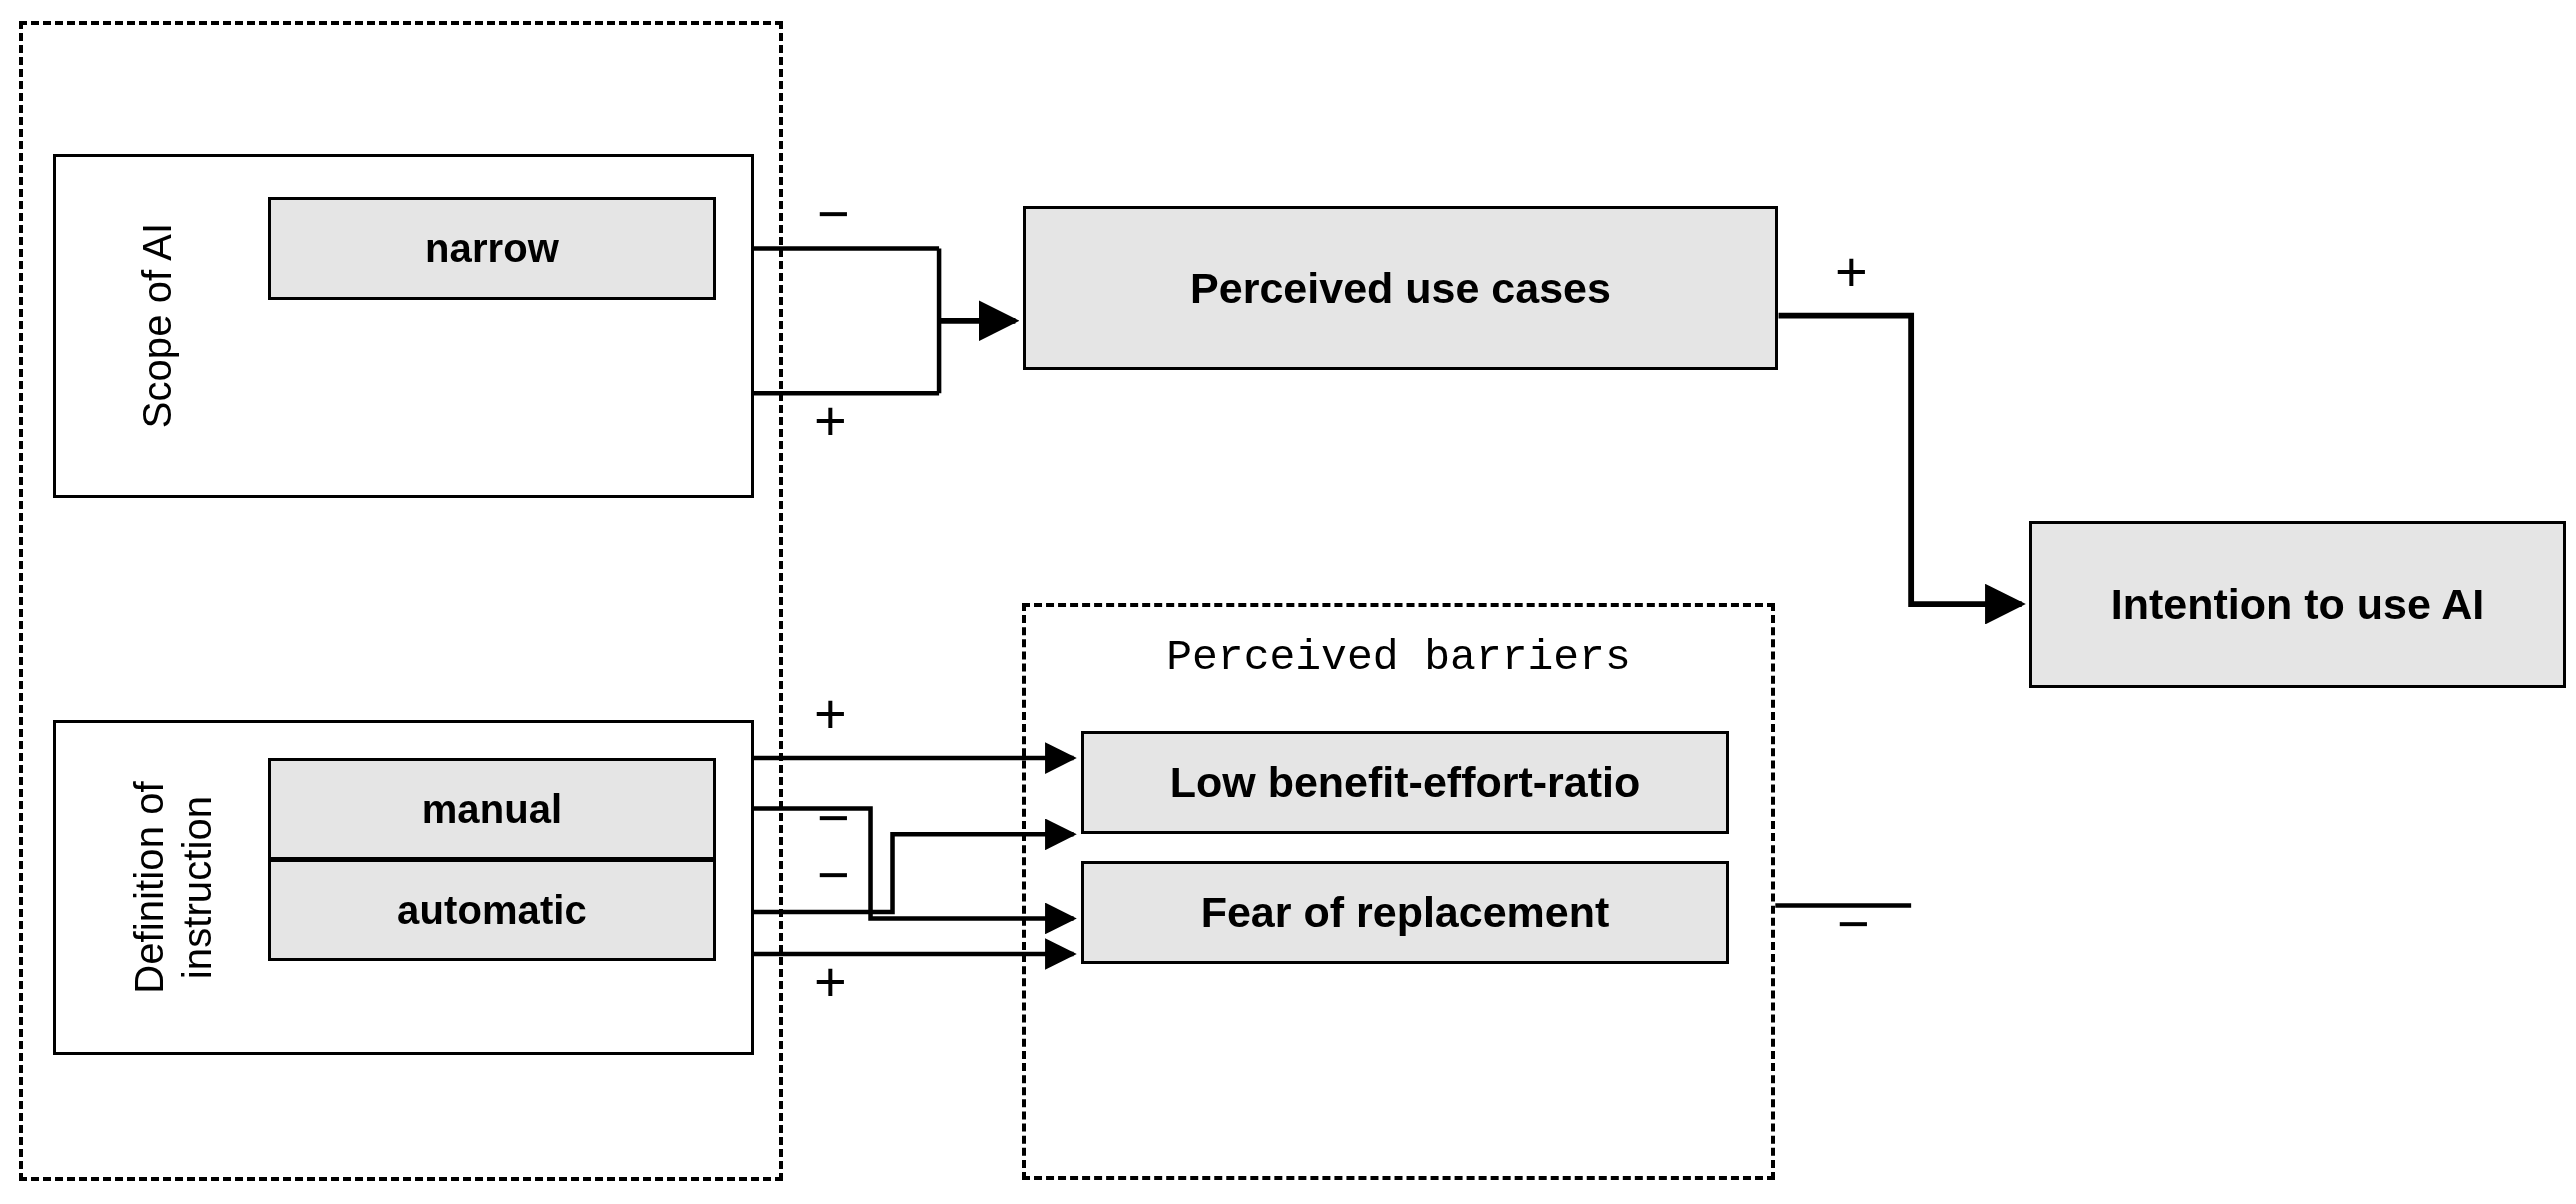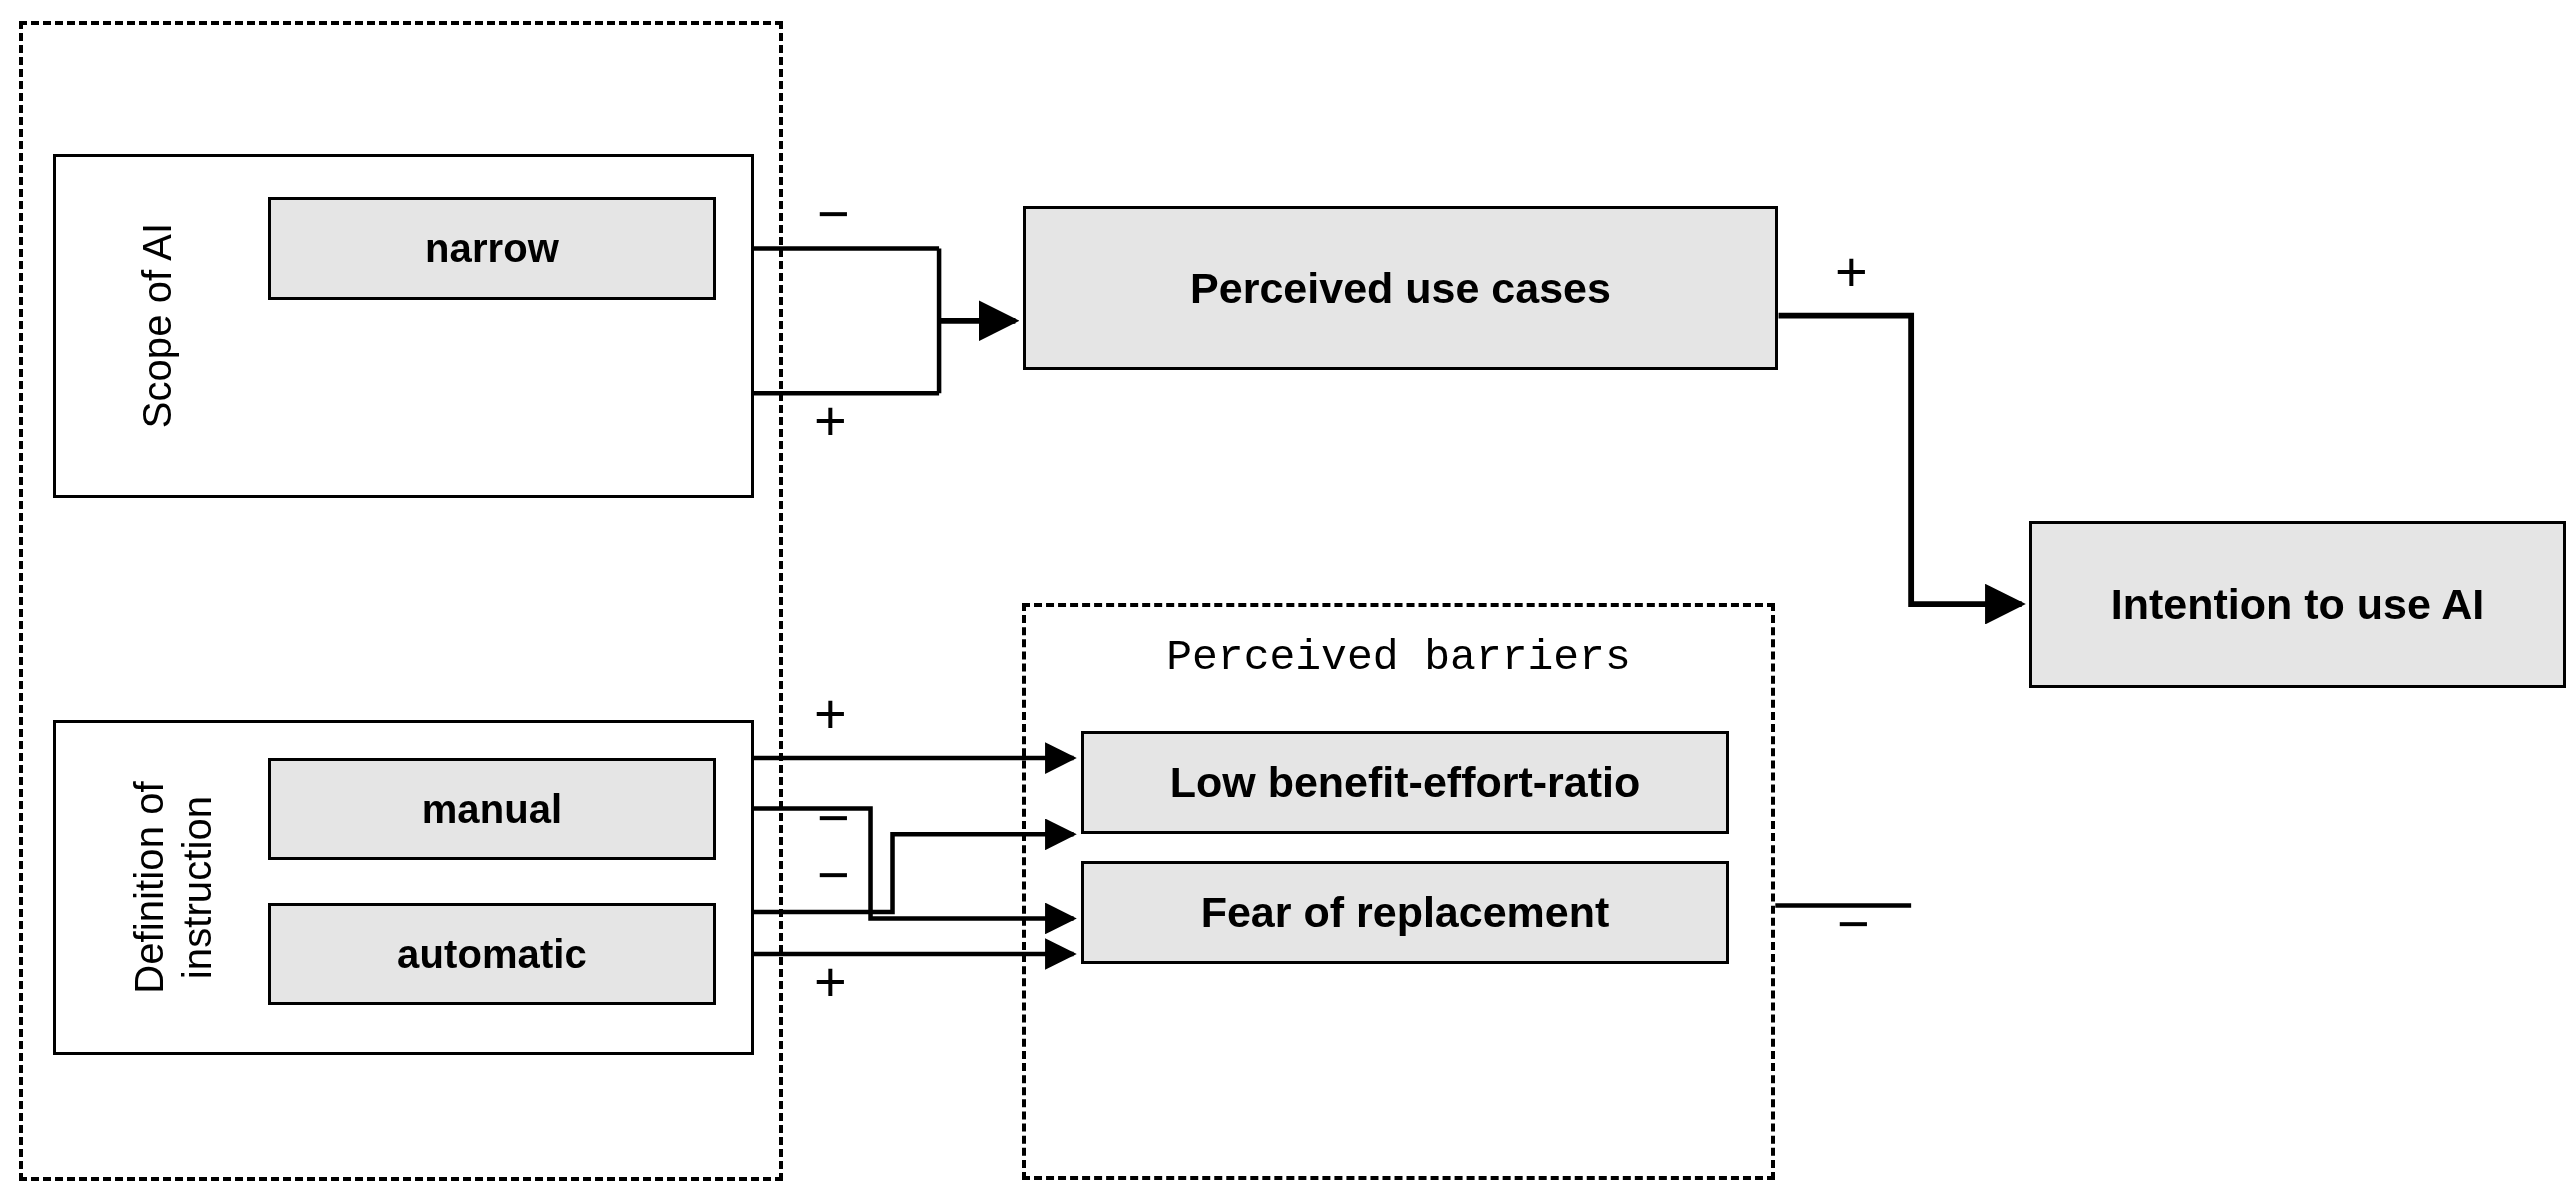--- a/index.html
+++ b/index.html
@@ -113,21 +113,21 @@
   <div class="solid-box" style="position:absolute; left:53px; top:154px; width:695px; height:338px; background:#fff;"></div>
   <div class="vert-label label-text" style="left:18px; top:303px; width:278px; transform:rotate(-90deg);">Scope of AI</div>
 
   <div class="node solid-box label-text" style="left:268px; top:197px; width:448px; height:103px;">narrow</div>
 
   <div class="solid-box" style="position:absolute; left:53px; top:720px; width:695px; height:329px; background:#fff;"></div>
   <div class="vert-label label-text" style="left:-45px; top:865px; width:388px; transform:rotate(-90deg);">Definition of</div>
   <div class="vert-label label-text" style="left:3.2px; top:865px; width:388px; transform:rotate(-90deg);">instruction</div>
 
   <div class="node solid-box label-text" style="left:268px; top:758px; width:448px; height:102px;">manual</div>
-  <div class="node solid-box label-text" style="left:268px; top:903px; width:448px; height:102px;">automatic</div>
+  <div class="node solid-box label-text" style="left:268px; top:859px; width:448px; height:102px;">automatic</div>
 
   <div class="node solid-box heading-text" style="left:1023px; top:206px; width:755px; height:164px;">Perceived use cases</div>
 
   <div class="dashed-group" style="left:1022px; top:603px; width:753px; height:577px;"></div>
   <div class="group-title plain heading-text" style="left:1022px; top:633px; width:753px; text-align:center;font-family:Liberation Mono, monospace;">Perceived barriers</div>
 
   <div class="node solid-box heading-text" style="left:1081px; top:731px; width:648px; height:103px;">Low benefit-effort-ratio</div>
   <div class="node solid-box heading-text" style="left:1081px; top:861px; width:648px; height:103px;">Fear of replacement</div>
 
   <div class="node solid-box heading-text" style="left:2029px; top:521px; width:537px; height:167px;">Intention to use AI</div>

